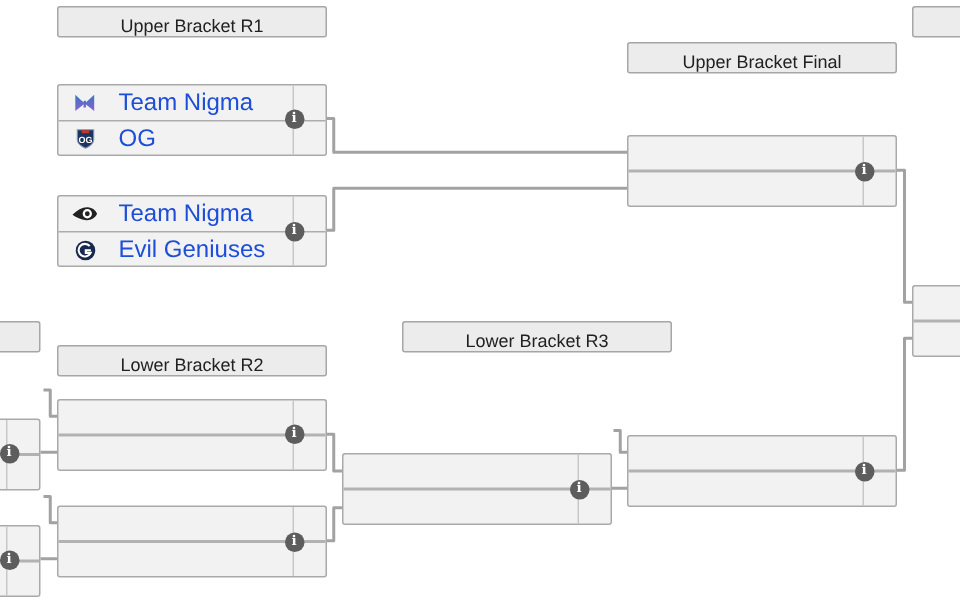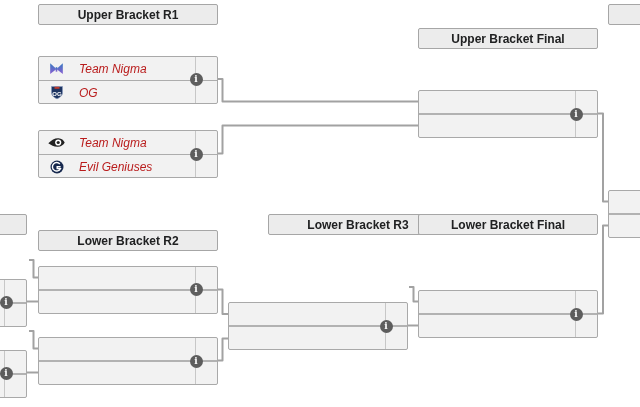--- a/index.html
+++ b/index.html
@@ -3,34 +3,34 @@
 <meta charset="utf-8">
 <style>
   html,body{margin:0;padding:0;background:#fff;}
   body{width:640px;height:407px;overflow:hidden;font-family:"Liberation Sans",sans-serif;}
   .bracket{position:relative;width:640px;height:407px;background:#fff;}
   svg.wires{position:absolute;left:0;top:0;z-index:0;}
   svg.wires path{stroke:#a2a2a2;stroke-width:2;fill:none;stroke-linejoin:round;}
 
   .hdr{position:absolute;width:180px;height:21px;box-sizing:border-box;
        background:#ececec;border:1px solid #a6a6a6;border-radius:2px;
-       display:flex;align-items:center;justify-content:center;
-       font-size:12px;color:#202122;z-index:1;font-weight:bold;}
+       display:flex;align-items:flex-end;justify-content:center;
+       font-size:12px;color:#202122;z-index:1;}
 
   .match{position:absolute;width:180px;height:48px;box-sizing:border-box;
          background:#f2f2f2;border:1px solid #a9a9a9;border-radius:2px;z-index:1;}
   .match .vdiv{position:absolute;top:0;bottom:0;right:21px;width:1px;background:#c7c7c7;}
   .match .hdiv{position:absolute;left:0;right:0;top:22px;height:2px;background:#b2b2b2;}
   .match.teams .hdiv{top:23px;height:1px;background:#adadad;}
   .row{position:absolute;left:0;right:22px;height:23px;display:flex;align-items:center;
        padding-left:9px;box-sizing:border-box;}
   .row.top{top:0;}
   .row.bot{top:24px;}
   .logo{width:17px;height:16px;display:flex;align-items:center;justify-content:center;margin-right:14px;}
-  .tname{font-size:12px;color:#b91c1c;white-space:nowrap;font-style:italic;}
+  .tname{font-size:16px;color:#1d4ed8;white-space:nowrap;}
   .score{position:absolute;top:0;height:23px;display:flex;align-items:center;justify-content:center;
          font-size:11px;color:#202122;}
 
   .info{position:absolute;width:13px;height:13px;margin-left:-6.5px;margin-top:-6.5px;
         border-radius:50%;background:#5d5d5d;color:#fff;z-index:3;
         display:flex;align-items:center;justify-content:center;
         font-family:"DejaVu Serif",serif;font-weight:bold;font-size:9px;line-height:1;
         cursor:pointer;}
 </style>
 </head>
@@ -59,23 +59,20 @@
   <div class="hdr" style="left:418px;top:4px;margin-top:24px;">
     <span>Upper Bracket Final</span>
   </div>
   <div class="hdr" style="left:608px;top:4px;"></div>
   <div class="hdr" style="left:-153px;top:214px;"></div>
   <div class="hdr" style="left:38px;top:230px;">
     <span>Lower Bracket R2</span>
   </div>
   <div class="hdr" style="left:228px;top:214px;margin-left:40px;">
     <span>Lower Bracket R3</span>
-  </div>
-  <div class="hdr" style="left:418px;top:214px;">
-    <span>Lower Bracket Final</span>
   </div>
 
   <div class="match teams" style="left:38px;top:56px;">
     <div class="vdiv"></div>
     <div class="hdiv"></div>
     <div class="row top">
       <span class="logo">
         <svg width="15" height="15" viewBox="0 0 15 15">
           <defs>
             <linearGradient id="ngrad" x1="0" y1="0" x2="0" y2="1">

